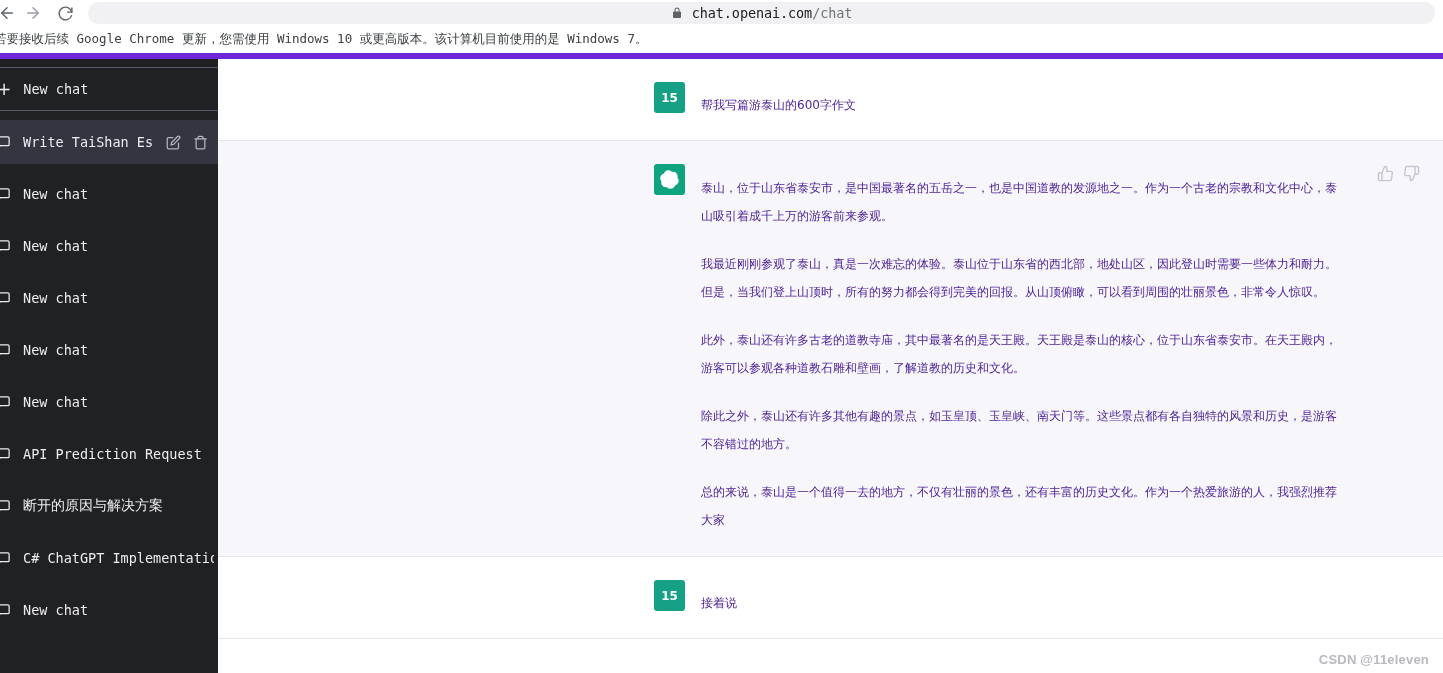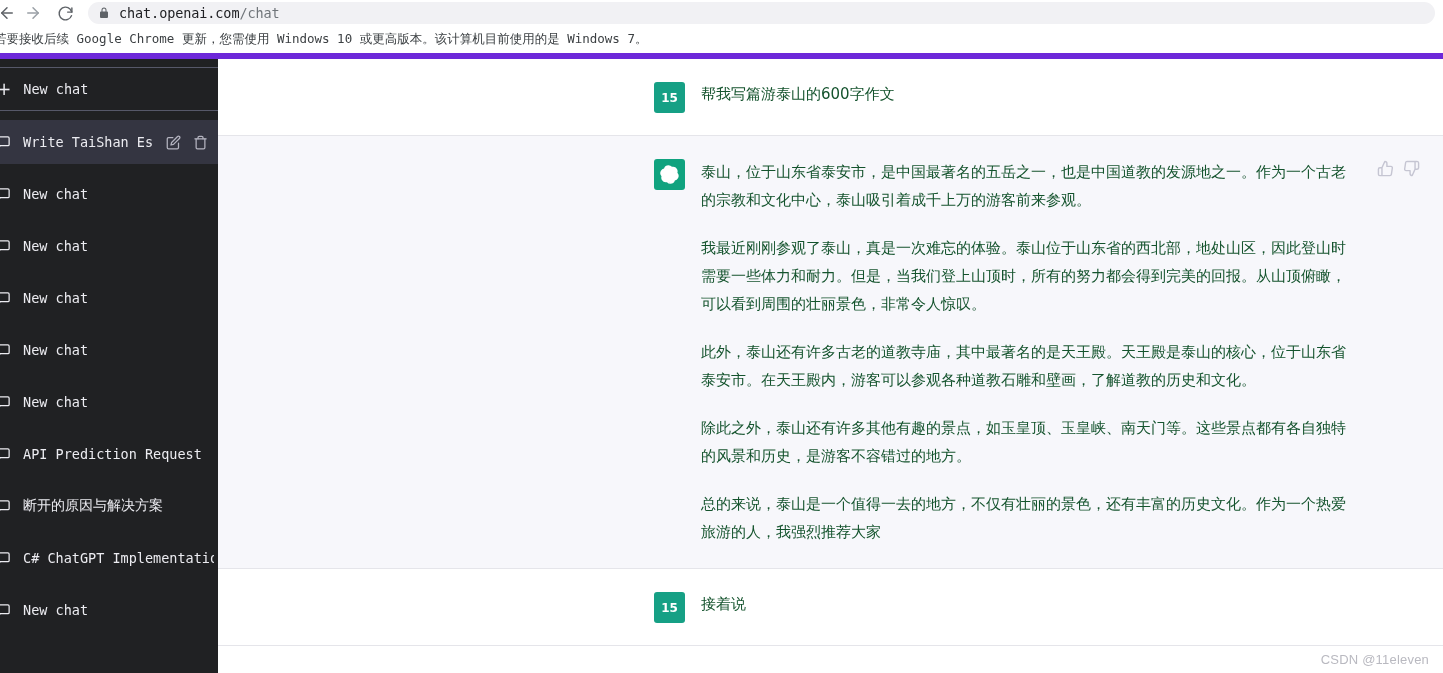--- a/index.html
+++ b/index.html
@@ -32,20 +32,21 @@
   .omnibox {
     margin-left: 10px;
     height: 22px;
     flex: 1 1 auto;
     background: #f1f1f4;
     border-radius: 11px;
     display: flex;
     align-items: center;
     padding: 0 10px;
     max-width: 1400px;
+    justify-content: center;
   }
   .lock-icon { margin-right: 9px; display:flex; align-items:center; }
   .url-text {
     font-family: "DejaVu Sans Mono", monospace;
     font-size: 13.5px;
     color: #202124;
     letter-spacing: -0.1px;
     white-space: nowrap;
   }
   .url-text .path { color: #70757a; }
@@ -172,24 +173,25 @@
     background: #16a085;
     color: #ffffff;
     font-family: "DejaVu Sans", sans-serif;
     font-size: 12px;
     font-weight: bold;
   }
   .avatar.assistant { background: #10a37f; }
   .msg-body {
     flex: 1 1 auto;
     max-width: 646px;
-    color: #14532d;
+    color: #4c1d95;
     font-family: "DejaVu Sans", sans-serif;
-    font-size: 15px;
+    font-size: 12px;
     line-height: 28px;
+    margin-top: 11px;
   }
   .msg-body p { margin-bottom: 20px; }
   .msg-body p:last-child { margin-bottom: 0; }
   .msg.user .msg-body { line-height: 26px; }
 
   .feedback {
     flex: 0 0 auto;
     display: flex;
     gap: 9px;
     align-items: flex-start;
@@ -200,20 +202,21 @@
 
   
   .watermark {
     position: absolute;
     right: 14px;
     bottom: 6px;
     font-family: "Liberation Sans", sans-serif;
     font-size: 13px;
     color: #b9b9c0;
     letter-spacing: 0.2px;
+    font-weight: bold;
   }
 </style>
 </head>
 <body>
 
 <div class="browser-chrome">
   <div class="nav-btn back" title="">
     <svg width="18" height="18" viewBox="0 0 24 24" fill="none" stroke="#5f6368" stroke-width="2" stroke-linecap="round" stroke-linejoin="round">
       <line x1="19" y1="12" x2="5" y2="12"></line>
         <polyline points="12 19 5 12 12 5"></polyline>

